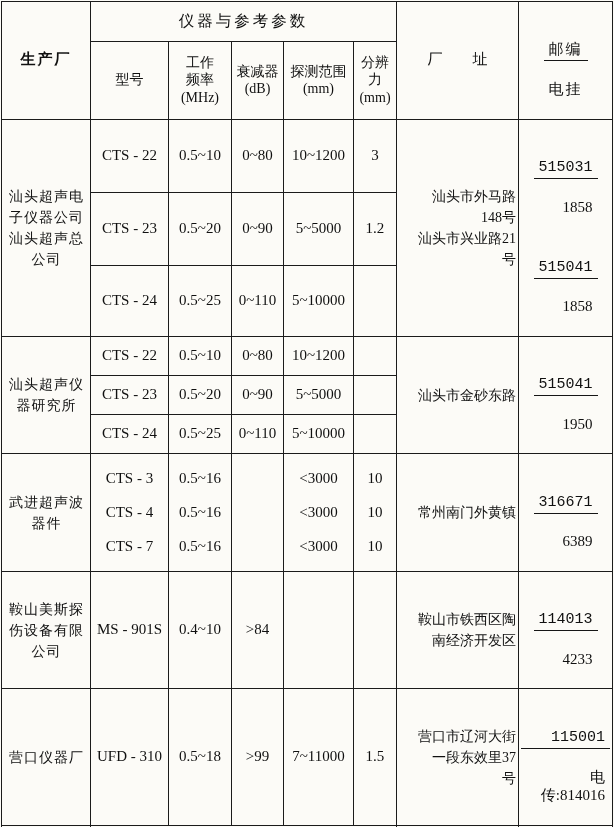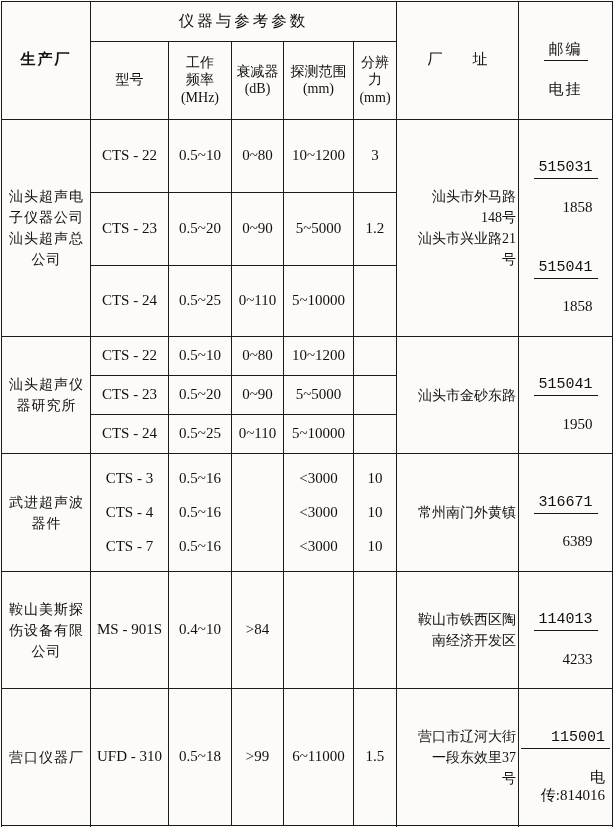--- a/index.html
+++ b/index.html
@@ -194,21 +194,21 @@
         <span class="f2">4233</span>
       </span>
     </td>
   </tr>
 
   <tr style="height:46px">
     <td class="manu">营口仪器厂</td>
     <td class="num">UFD - 310</td>
     <td class="num">0.5~18</td>
     <td class="num">&gt;99</td>
-    <td class="num">6~11000</td>
+    <td class="num">7~11000</td>
     <td class="num">1.5</td>
     <td class="addr">营口市辽河大街
 一段东效里37
 号</td>
     <td class="postal">
       <span class="frac">
         <span class="f1">115001</span>
         <span class="f2">电传:814016</span>
       </span>
     </td>

